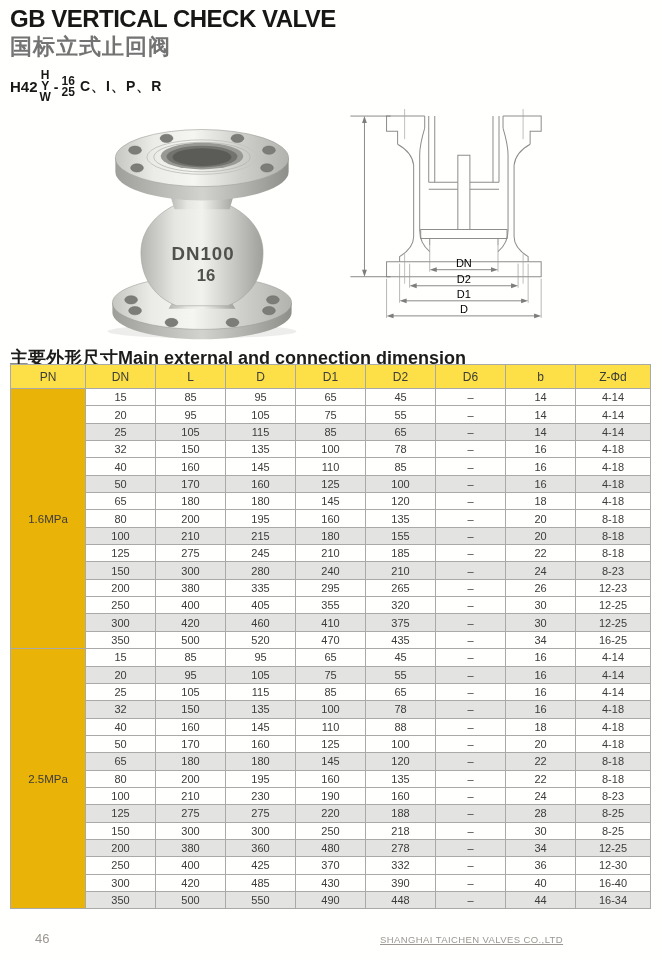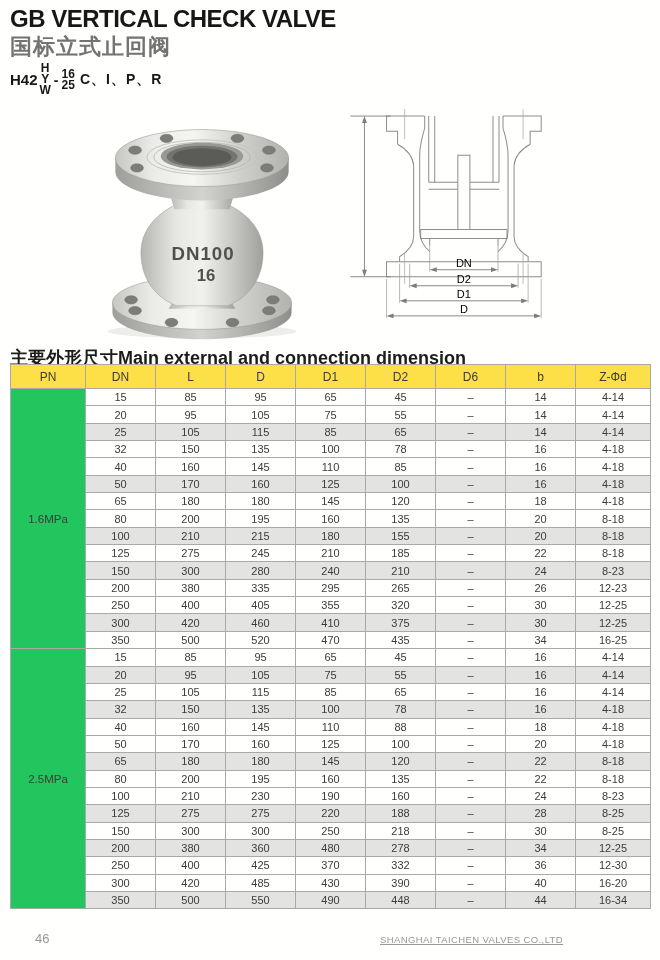--- a/index.html
+++ b/index.html
@@ -4,42 +4,42 @@
 <style>
   html,body{margin:0;padding:0;}
   body{
     width:660px;height:960px;position:relative;background:#fffffd;
     font-family:"Liberation Sans","DejaVu Sans",sans-serif;color:#1f1f1d;overflow:hidden;
   }
   
   .hdr{position:absolute;left:10px;top:5px;}
   .title-en{font-size:24px;font-weight:bold;letter-spacing:-0.5px;color:#171715;line-height:28px;}
   .title-cn{font-size:22px;font-weight:bold;color:#737373;line-height:28px;letter-spacing:1px;font-family:Liberation Serif, serif;}
-  .model{display:flex;align-items:center;margin-top:2px;font-weight:bold;color:#171715;}
+  .model{display:flex;align-items:center;margin-top:9px;font-weight:bold;color:#171715;}
   .model .pfx{font-size:15px;}
   .model .stack{display:flex;flex-direction:column;align-items:center;margin:0 2px;}
   .model .stack span{font-size:12px;line-height:11px;}
   .model .dash{font-size:14px;margin:0 1px;}
   .model .sfx{font-size:14px;margin-left:3px;letter-spacing:1px;}
   
   .photo-wrap{position:absolute;left:74px;top:112px;}
   .draw-wrap{position:absolute;left:336px;top:98px;}
   
   .caption{position:absolute;left:10px;top:346px;font-size:18px;font-weight:bold;color:#1c1c1a;}
   
   .dims{position:absolute;left:10px;top:364px;width:640px;border-collapse:collapse;table-layout:fixed;}
   .dims th,.dims td{
     border:1px solid #a9a9a7;text-align:center;padding:0;
     font-size:11px;color:#3c3c3a;font-weight:normal;height:16.35px;line-height:16px;
     overflow:hidden;white-space:nowrap;
   }
   .dims thead th{background:#fde047;height:23px;font-size:12px;color:#39393
 7;}
   .dims tr.shaded td{background:#e3e3e1;}
-  .dims td.pn-cell{background:#22c55e;font-size:11.5px;}
+  .dims td.pn-cell{background:#eab308;font-size:11.5px;}
   .col-pn{width:75px;}.col-std{width:70px;}.col-z{width:75px;}
   
   .footer{position:absolute;left:0;top:929px;width:564px;height:22px;margin-left:20px;}
   .pageno{position:absolute;left:15px;top:2px;font-size:13px;color:#9b9792;}
   .co-cn{position:absolute;left:105px;top:0;font-size:14px;color:#9b9792;letter-spacing:2px;}
   .co-en{position:absolute;left:360px;top:5px;font-size:9.5px;color:#9b9792;letter-spacing:0.4px;text-decoration:underline;}
   svg text{font-family:"Liberation Sans","DejaVu Sans",sans-serif;}
 </style>
 </head>
 <body>
@@ -512,21 +512,21 @@
         <td>12-30</td>
       </tr>
       <tr>
         <td>300</td>
         <td>420</td>
         <td>485</td>
         <td>430</td>
         <td>390</td>
         <td>–</td>
         <td>40</td>
-        <td>16-20</td>
+        <td>16-40</td>
       </tr>
       <tr class="shaded">
         <td>350</td>
         <td>500</td>
         <td>550</td>
         <td>490</td>
         <td>448</td>
         <td>–</td>
         <td>44</td>
         <td>16-34</td>

